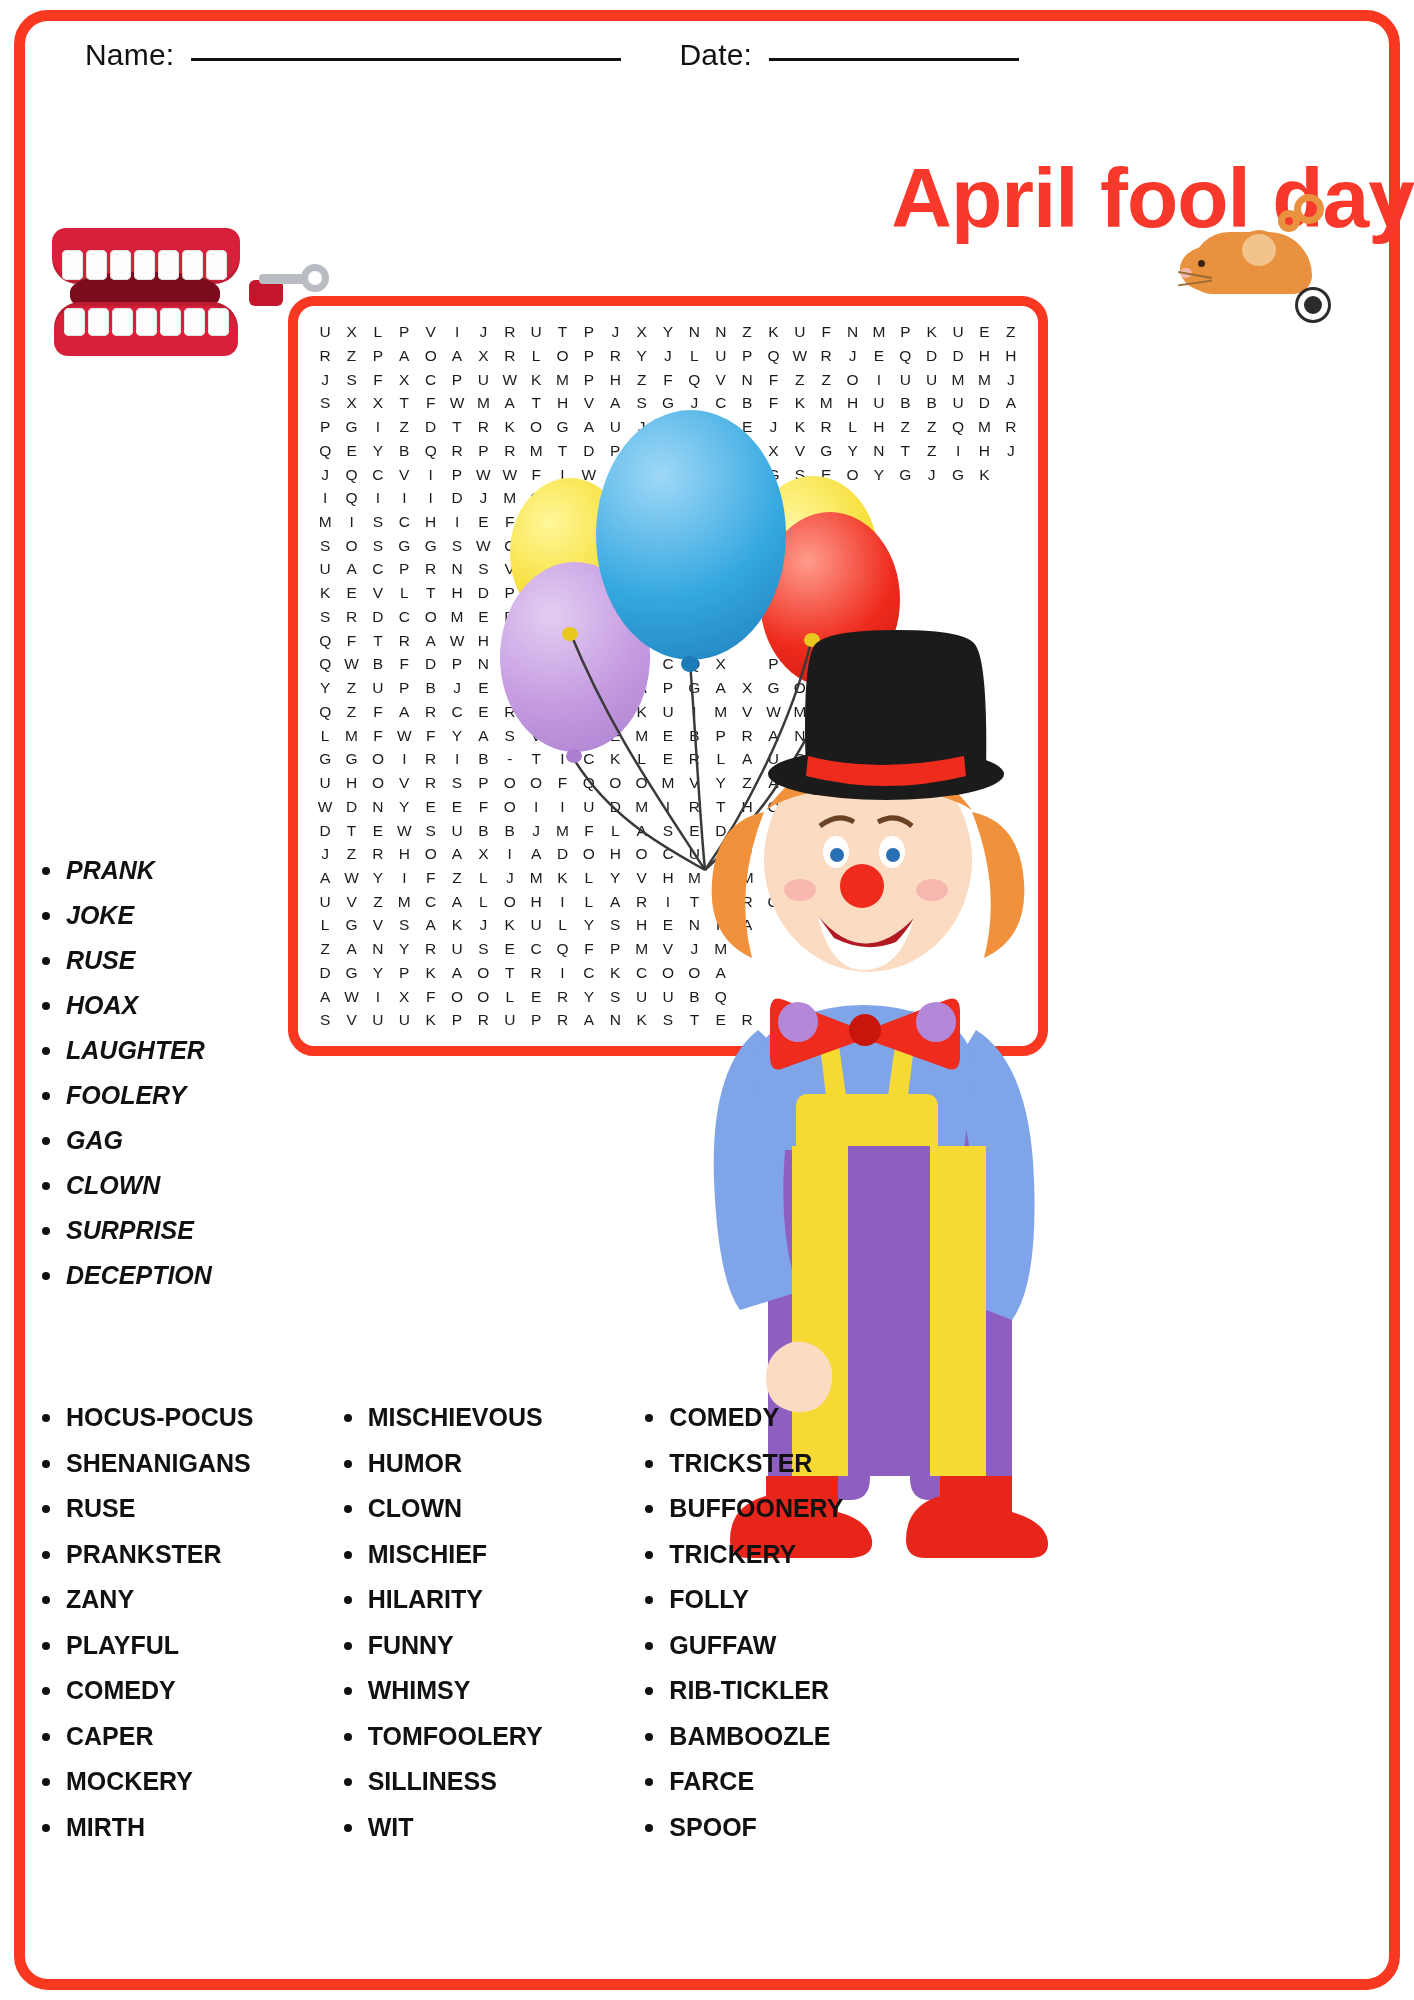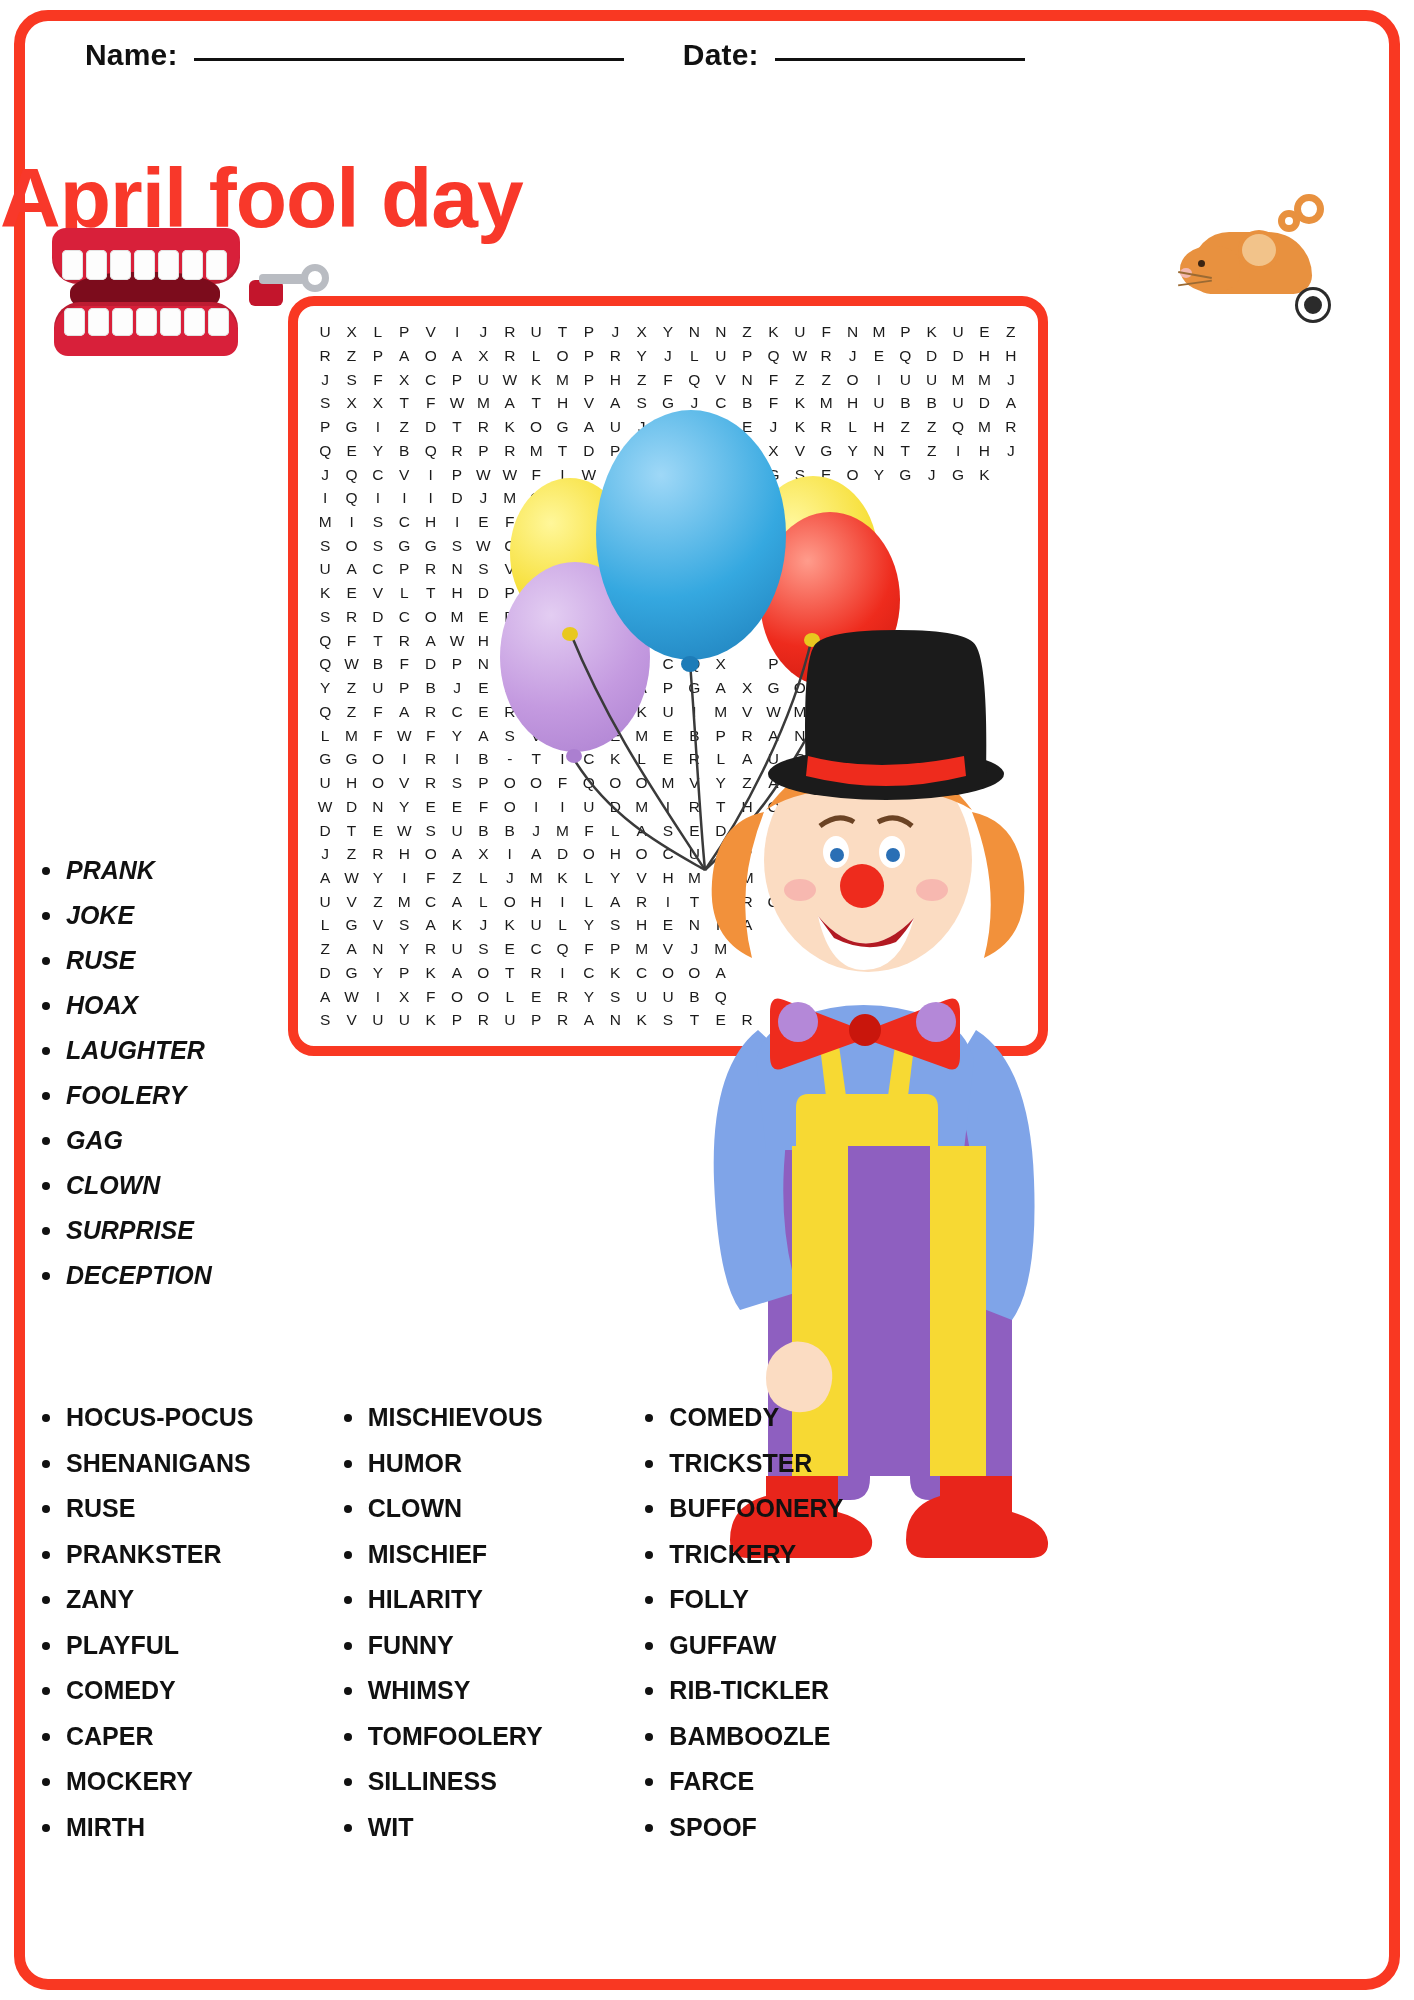--- a/index.html
+++ b/index.html
@@ -26,37 +26,37 @@
   
   .namedate {
     position: absolute;
     left: 85px; top: 38px;
     width: 1200px;
     font-size: 30px;
     color: #111111;
     letter-spacing: .2px;
     white-space: nowrap;
   }
-  .namedate .lbl { font-weight: 700; }
+  .namedate .lbl { font-weight: 400; }
   .namedate .rule {
     display: inline-block;
     border-bottom: 3px solid #111;
     height: 1px;
     vertical-align: 4px;
   }
   .rule-name { width: 430px; margin: 0 8px 0 8px; }
   .rule-date { width: 250px; margin: 0 4px 0 8px; }
   .date-wrap { margin-left: 42px; margin-top: 8px; }
 
   
   .title {
     position: absolute;
     left: 0; right: 0;
     top: 150px;
-    text-align: left;
+    text-align: right;
     font-size: 84px;
     font-weight: bold;
     color: #f8382a;
     letter-spacing: -1px;
   }
 
   
   .teeth {
     position: absolute;
     left: 52px; top: 228px;

